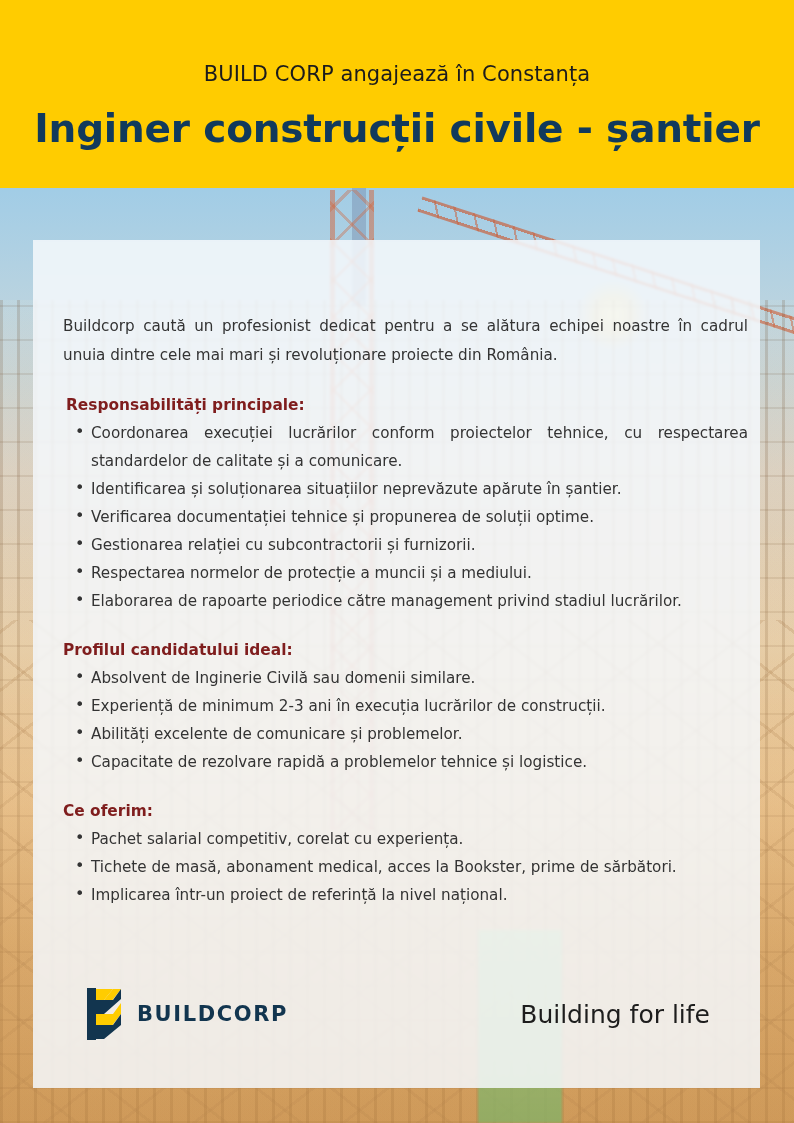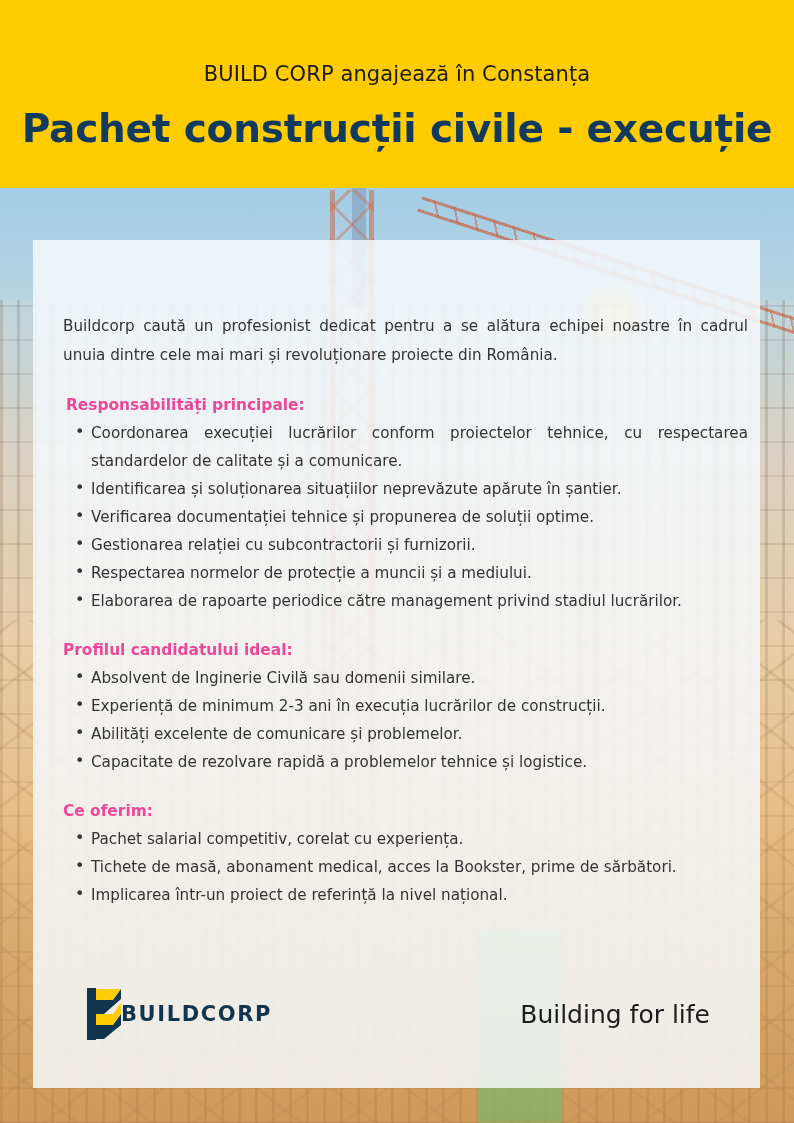--- a/index.html
+++ b/index.html
@@ -215,21 +215,21 @@
     text-align: justify;
     text-justify: inter-word;
     margin-bottom: 26px;
   }
 
   
   .sec-head {
     font-family: "DejaVu Sans", sans-serif;
     font-size: 15.4px;
     font-weight: 700;
-    color: #ec4899;
+    color: #7f1d1d;
     margin-bottom: 5px;
     margin-left: 3px;
   }
 
   .sec-head.indented { margin-left: 0px; }
 
   
   ul.bullets {
     list-style: none;
     margin: 0 0 26px 0;
@@ -270,21 +270,21 @@
     bottom: 48px;
     height: 52px;
     display: flex;
     align-items: center;
     justify-content: space-between;
   }
 
   .brand {
     display: flex;
     align-items: center;
-    gap: 0;
+    gap: 16px;
   }
 
   .brand-mark {
     width: 34px;
     height: 52px;
     position: relative;
   }
 
   .brand-name {
     font-family: "DejaVu Sans", sans-serif;
@@ -313,21 +313,21 @@
     <div class="bg-crane-jib"></div>
     <div class="bg-flare"></div>
     <div class="bg-scaffold"></div>
     <div class="bg-bracing"></div>
     <div class="bg-tarp"></div>
     <div class="bg-haze"></div>
   </div>
 
   <header class="header">
     <div class="header-eyebrow">BUILD CORP angajează în Constanța</div>
-    <h1 class="header-title">Pachet construcții civile - execuție</h1>
+    <h1 class="header-title">Inginer construcții civile - șantier</h1>
   </header>
 
   <section class="panel">
 
     <div class="panel-inner">
 
       <p class="intro">Buildcorp caută un profesionist dedicat pentru a se alătura echipei noastre în cadrul unuia dintre cele mai mari și revoluționare proiecte din România.</p>
 
       <div>
         <div class="sec-head">Responsabilități principale:</div>

